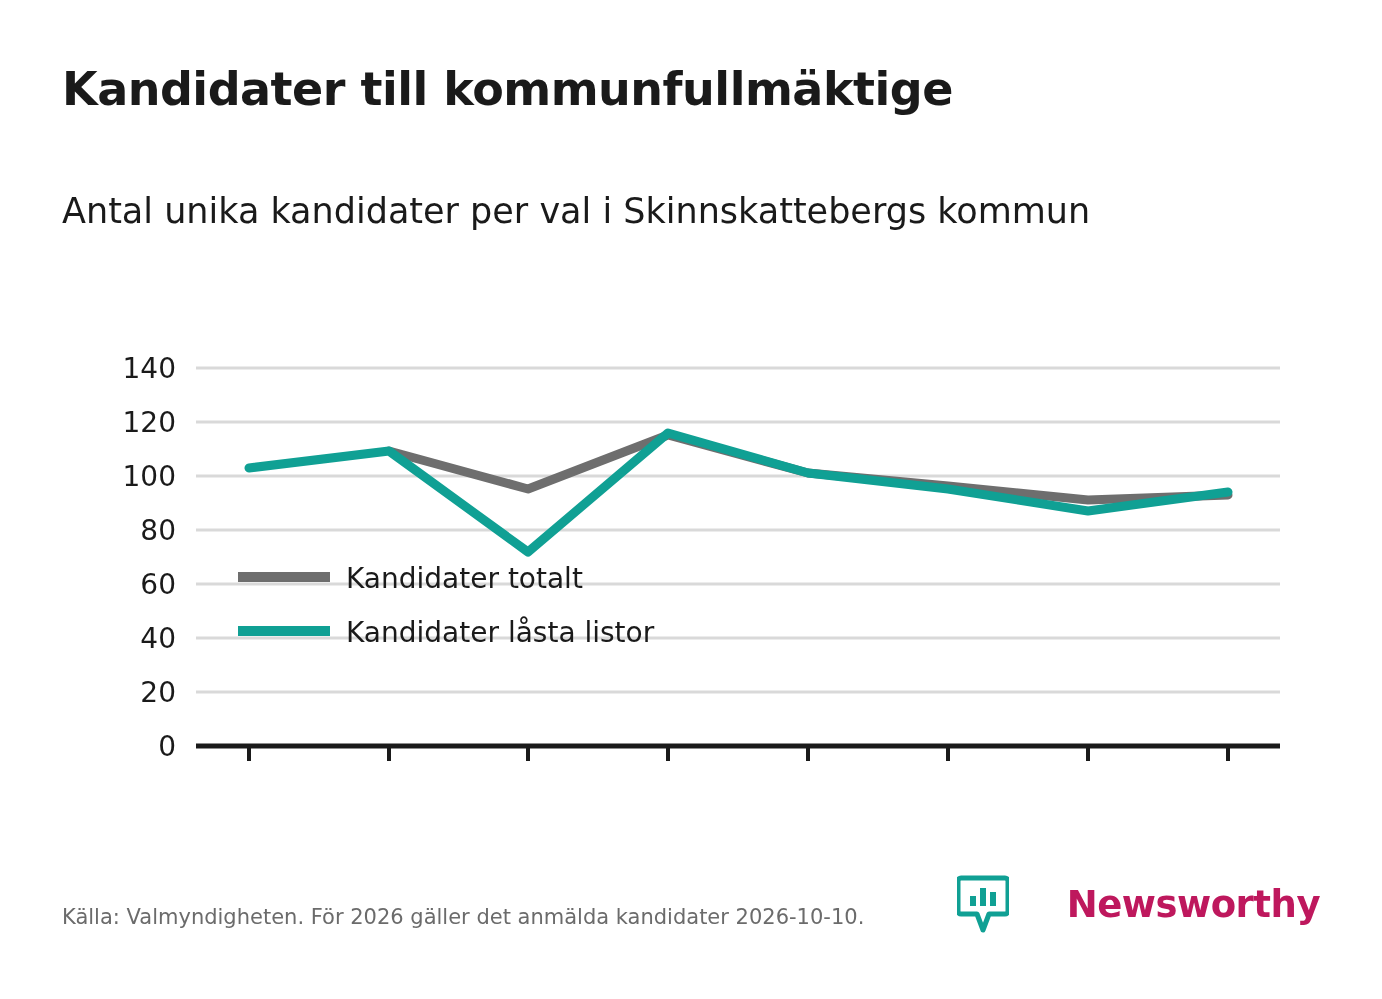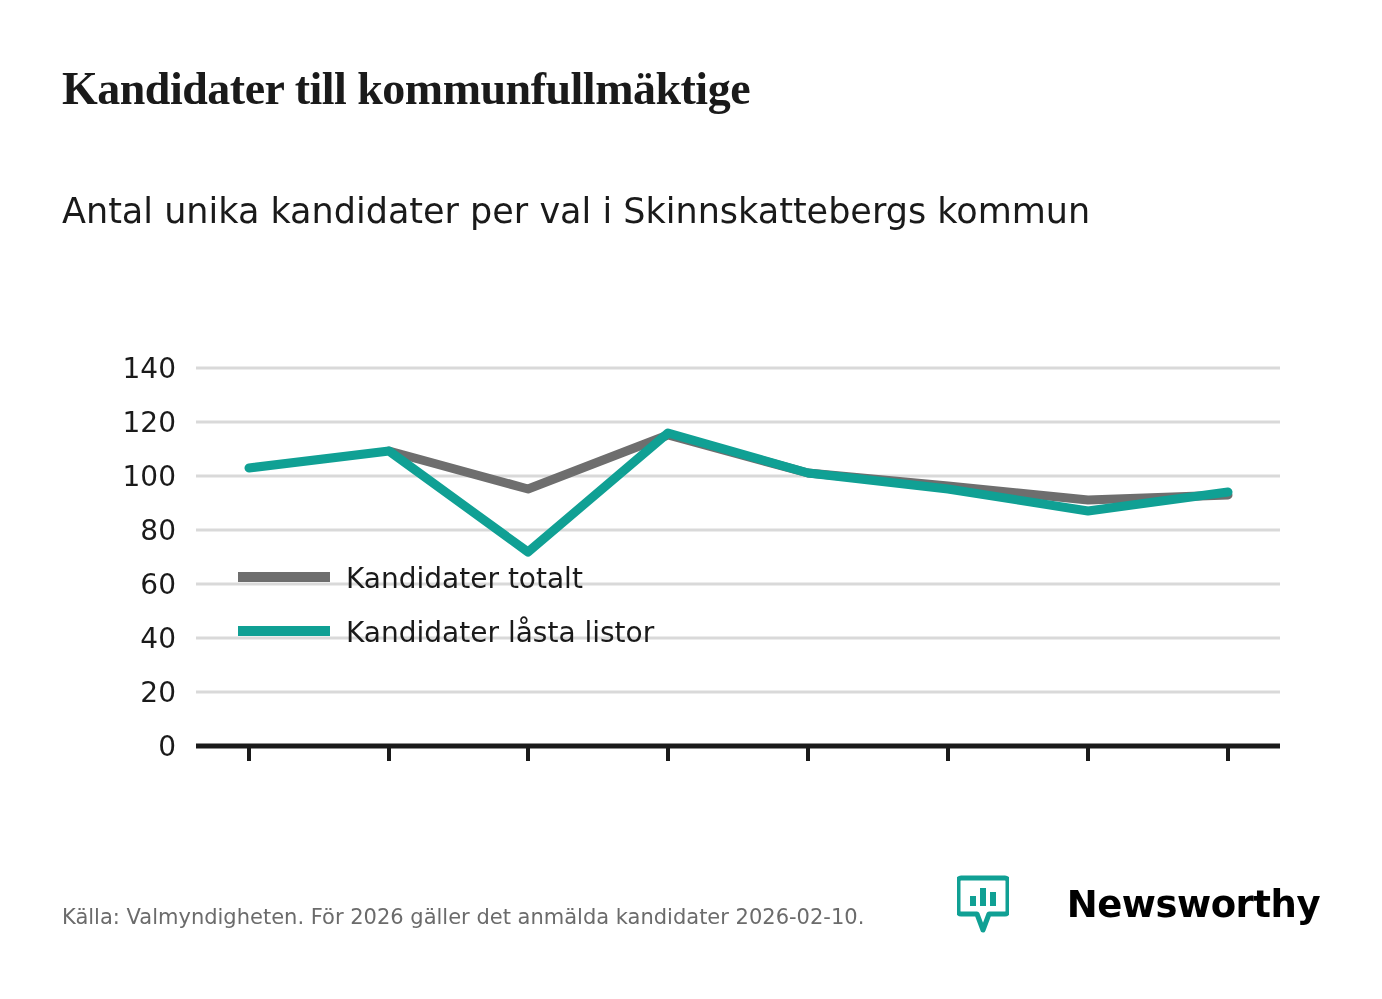--- a/index.html
+++ b/index.html
@@ -22,21 +22,20 @@
   }
   .title {
     position: absolute;
     left: 62px;
     top: 62px;
     font-size: 46px;
     font-weight: bold;
     color: #1a1a1a;
     letter-spacing: -0.5px;
     white-space: nowrap;
-    font-family: Liberation Serif, serif;
   }
   .subtitle {
     position: absolute;
     left: 62px;
     top: 190px;
     width: 1100px;
     font-size: 35px;
     font-weight: normal;
     color: #1a1a1a;
     line-height: 1.25;
@@ -63,21 +62,21 @@
     position: absolute;
     right: 62px;
     top: 875px;
     display: flex;
     align-items: center;
     gap: 10px;
   }
   .logo-text {
     font-size: 37px;
     font-weight: bold;
-    color: #000000;
+    color: #be185d;
     letter-spacing: -0.5px;
     margin-left: 48px;
   }
   .legend-label {
     font-size: 28px;
     fill: #1a1a1a;
     font-family: "DejaVu Sans", sans-serif;
   }
   .tick-label {
     font-size: 28px;
@@ -153,21 +152,21 @@
         <text class="xtick-label" x="528" y="473" text-anchor="middle">2006</text>
         <text class="xtick-label" x="668" y="473" text-anchor="middle">2010</text>
         <text class="xtick-label" x="808" y="473" text-anchor="middle">2014</text>
         <text class="xtick-label" x="948" y="473" text-anchor="middle">2018</text>
         <text class="xtick-label" x="1088" y="473" text-anchor="middle">2022</text>
         <text class="xtick-label" x="1228" y="473" text-anchor="middle">2026</text>
       </g>
     </svg>
   </div>
 
-  <div class="footer">Källa: Valmyndigheten. För 2026 gäller det anmälda kandidater 2026-02-10.</div>
+  <div class="footer">Källa: Valmyndigheten. För 2026 gäller det anmälda kandidater 2026-10-10.</div>
 
   <div class="logo">
     <svg width="52" height="58" viewBox="0 0 52 58">
       <path d="M4 3 H48 A3 3 0 0 1 51 6 V36 A3 3 0 0 1 48 39 H32 L26 55 L20 39 H4 A3 3 0 0 1 1 36 V6 A3 3 0 0 1 4 3 Z" fill="#ffffff" stroke="#10a094" stroke-width="5" stroke-linejoin="round"></path>
       <rect x="13" y="21" width="6" height="10" fill="#10a094"></rect>
       <rect x="23" y="13" width="6" height="18" fill="#10a094"></rect>
       <rect x="33" y="17" width="6" height="14" fill="#10a094"></rect>
     </svg>
     <span class="logo-text">Newsworthy</span>
   </div>

